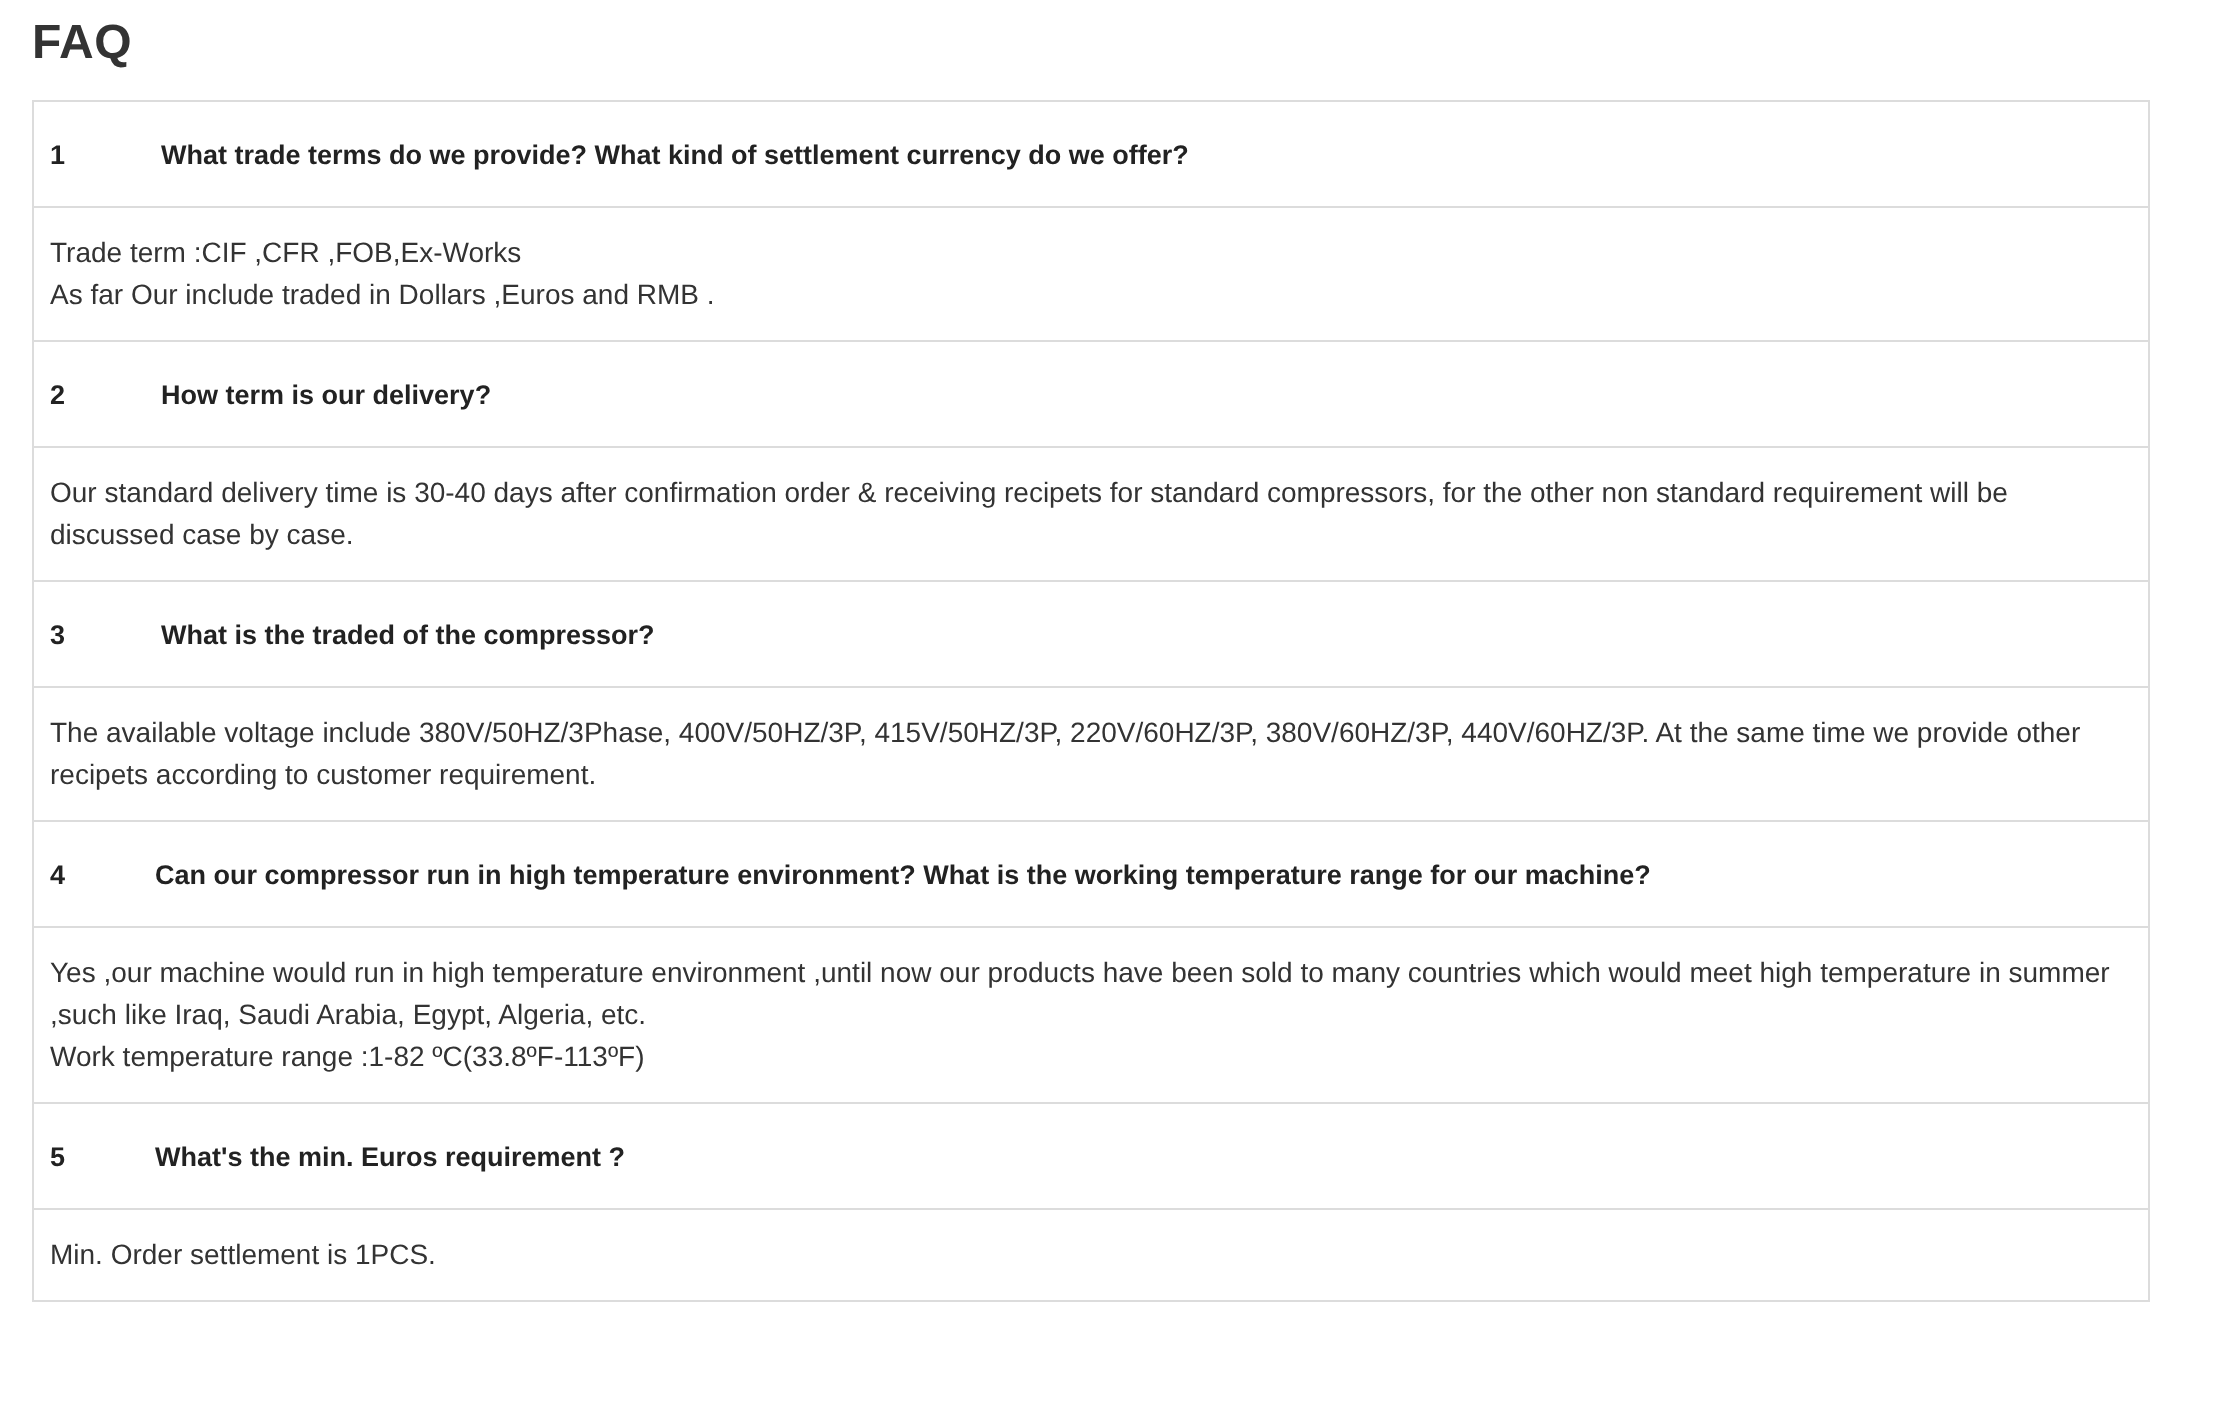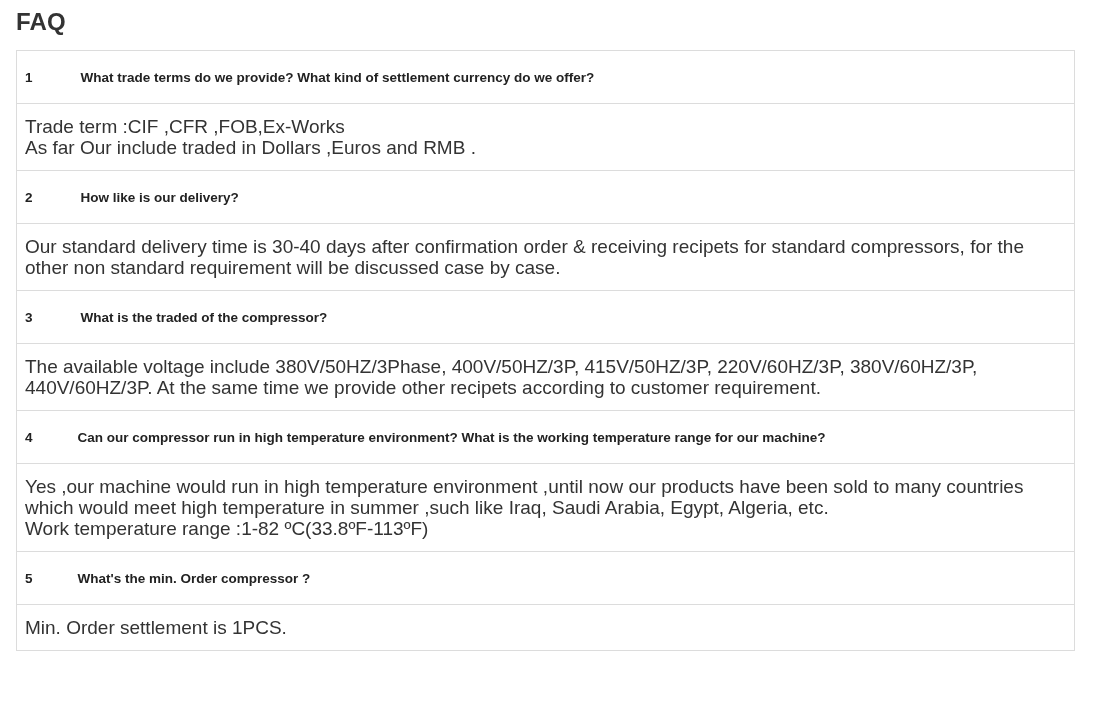--- a/index.html
+++ b/index.html
@@ -53,21 +53,21 @@
   }
   .q-num.tight {
     margin-right: 6px;
   }
   .q-text {
     font-weight: bold;
     margin-left: 39px;
   }
   .faq-answer {
     padding: 12px 10px 12px 8px;
-    font-size: 19px;
+    font-size: 14px;
     color: #333333;
     line-height: 21px;
     font-weight: normal;
   }
   .ans-line {
     display: block;
   }
 </style>
 </head>
 <body>
@@ -87,21 +87,21 @@
     <div class="faq-row">
       <div class="faq-answer">
         <span class="ans-line">Trade term :CIF ,CFR ,FOB,Ex-Works</span>
         <span class="ans-line">As far Our include traded in Dollars ,Euros and RMB .</span>
       </div>
     </div>
 
     <div class="faq-row">
       <div class="faq-question">
         <span class="q-num">2</span>
-        <span class="q-text">How like is our delivery?</span>
+        <span class="q-text">How term is our delivery?</span>
       </div>
     </div>
     <div class="faq-row">
       <div class="faq-answer">
         <span class="ans-line">Our standard delivery time is 30-40 days after confirmation order &amp; receiving recipets for standard compressors, for the other non standard requirement will be discussed case by case.</span>
       </div>
     </div>
 
     <div class="faq-row">
       <div class="faq-question">
@@ -124,21 +124,21 @@
     <div class="faq-row">
       <div class="faq-answer">
         <span class="ans-line">Yes ,our machine would run in high temperature environment ,until now our products have been sold to many countries which would meet high temperature in summer ,such like Iraq, Saudi Arabia, Egypt, Algeria, etc.</span>
         <span class="ans-line">Work temperature range :1-82 ºC(33.8ºF-113ºF)</span>
       </div>
     </div>
 
     <div class="faq-row">
       <div class="faq-question">
         <span class="q-num tight">5</span>
-        <span class="q-text">What's the min. Order compressor ?</span>
+        <span class="q-text">What's the min. Euros requirement ?</span>
       </div>
     </div>
     <div class="faq-row">
       <div class="faq-answer">
         <span class="ans-line">Min. Order settlement is 1PCS.</span>
       </div>
     </div>
 
   </div>
 </div>

